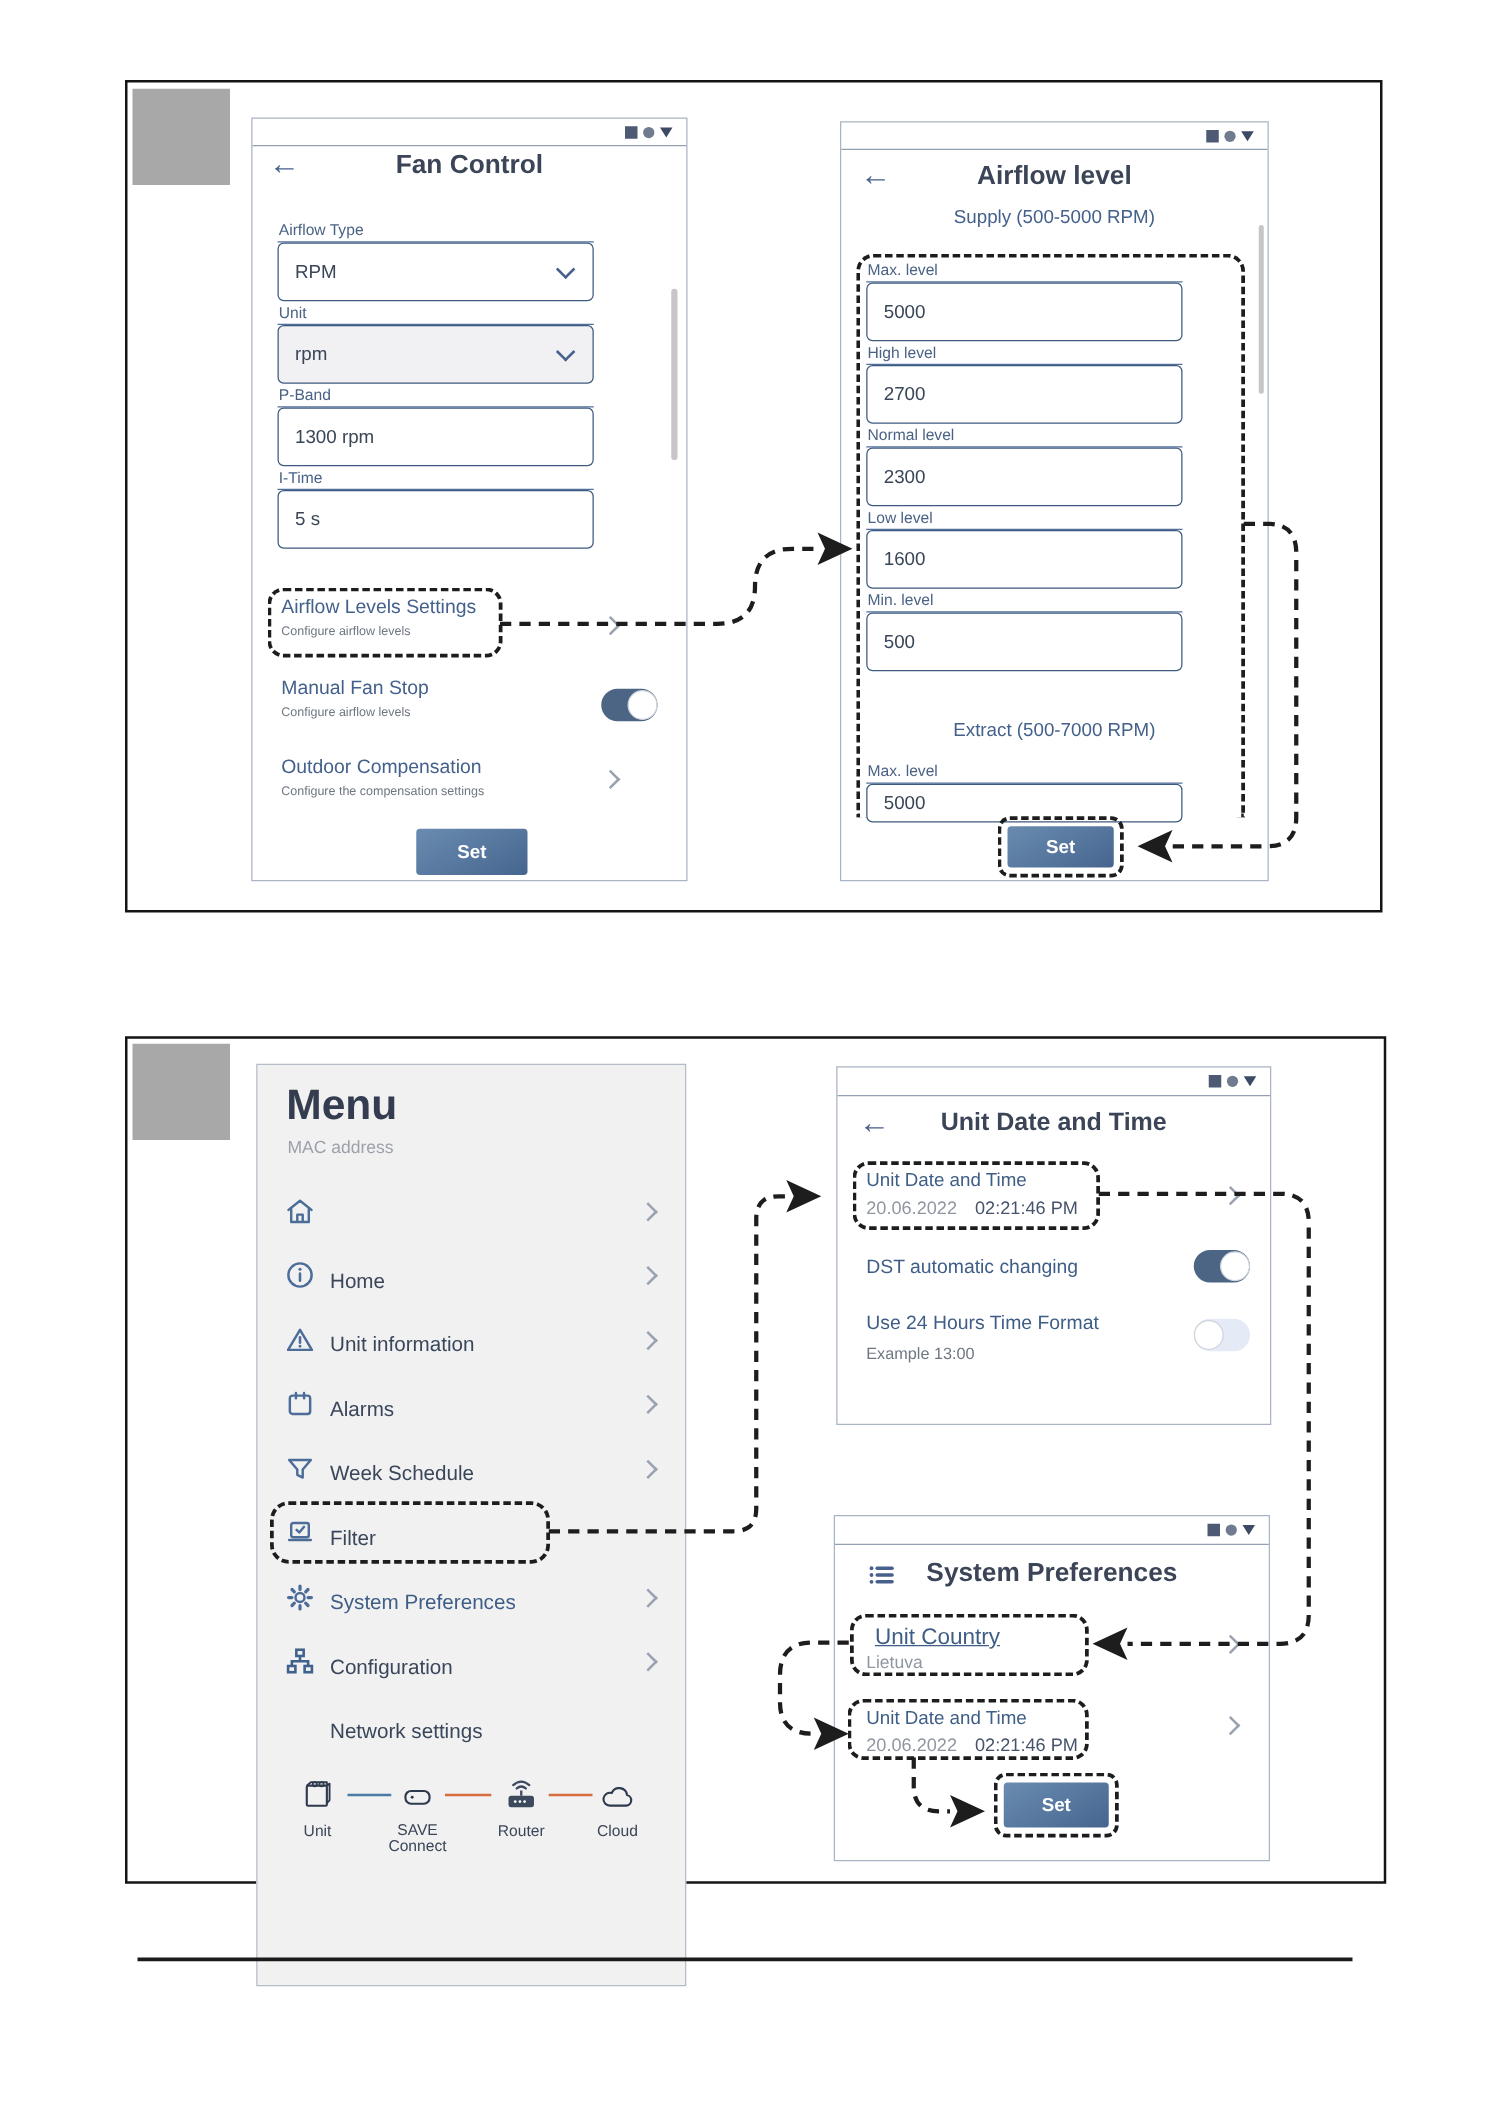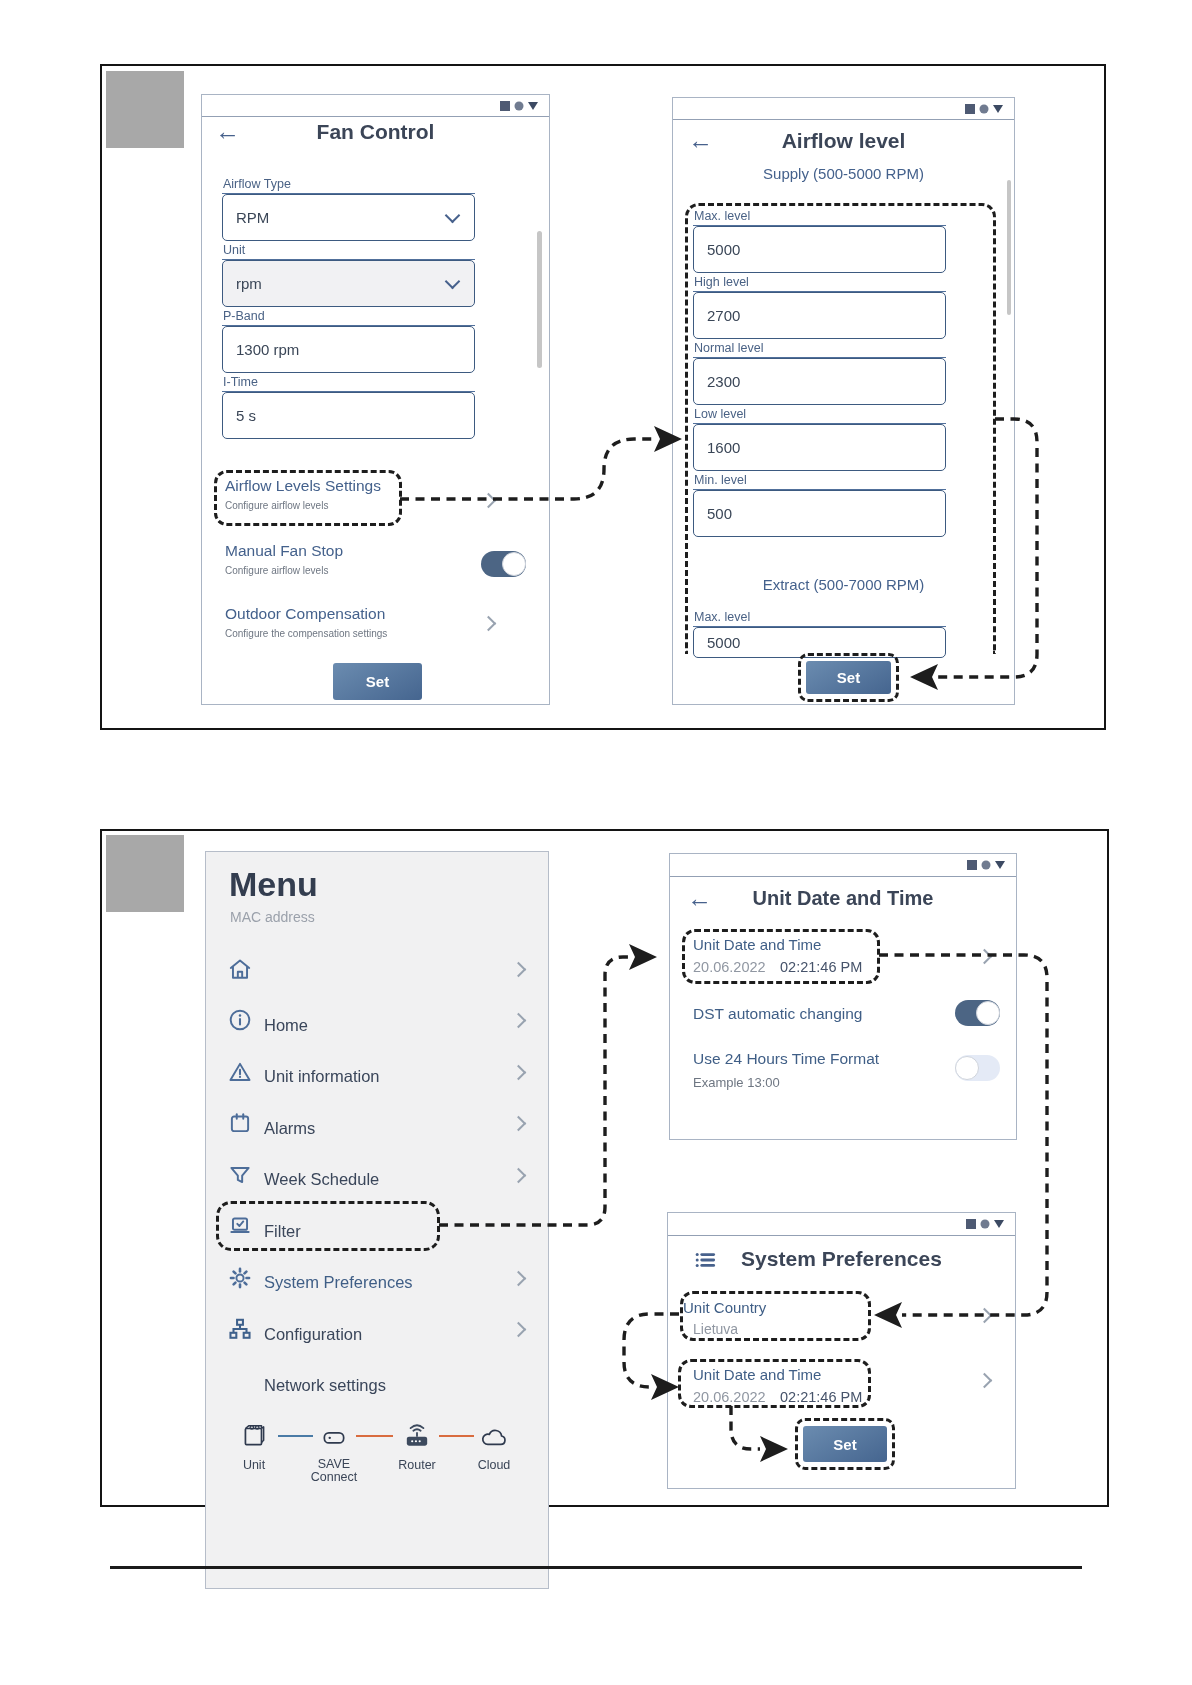--- a/index.html
+++ b/index.html
@@ -349,21 +349,21 @@
             <line x1="9" y1="12" x2="20" y2="12"></line>
             <line x1="9" y1="17" x2="20" y2="17"></line>
         </g>
         <circle cx="4.8" cy="7" r="1.4" fill="#47618c"></circle>
           <circle cx="4.8" cy="12" r="1.4" fill="#47618c"></circle>
           <circle cx="4.8" cy="17" r="1.4" fill="#47618c"></circle>
       </svg>
       <div class="ptitle" style="top:34px;font-size:21px;">System Preferences</div>
 
       <div class="dashedbox" style="left:12px;top:78px;width:191px;height:50px;"></div>
-      <div style="position:absolute;left:15px;top:86px;font-size:15px;color:#3f5e86;">Unit Country</div>
+      <div style="position:absolute;left:32px;top:86px;font-size:18px;color:#3f5e86;text-decoration:underline;">Unit Country</div>
       <div style="position:absolute;left:25px;top:108px;font-size:14px;color:#9097a2;">Lietuva</div>
       <span class="chev-right" style="position:absolute;left:311px;top:97px;"></span>
 
       <div class="dashedbox" style="left:10px;top:146px;width:193px;height:49px;"></div>
       <div style="position:absolute;left:25px;top:153px;font-size:15px;color:#3f5e86;">Unit Date and Time</div>
       <div style="position:absolute;left:25px;top:175px;">
         <span class="datetxt d-gray">20.06.2022</span>
         <span class="datetxt d-dark" style="margin-left:10px;">02:21:46 PM</span>
       </div>
       <span class="chev-right" style="position:absolute;left:311px;top:162px;"></span>

